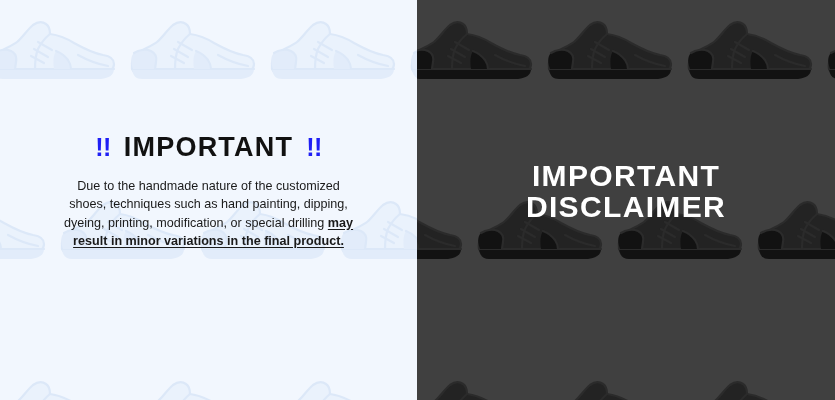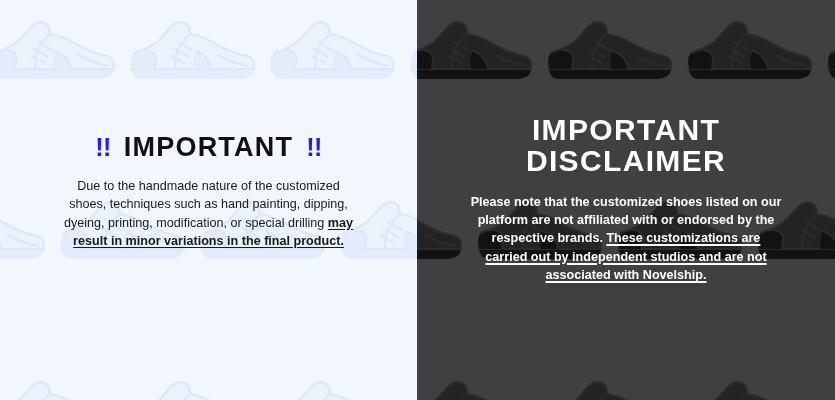--- a/index.html
+++ b/index.html
@@ -565,17 +565,16 @@
           </div>
         </div>
 
     </div>
 
     <div class="content">
       <h2 class="headline">
         <span class="hl-line">IMPORTANT</span>
         <span class="hl-line">DISCLAIMER</span>
       </h2>
-      <p class="body-copy"><span>Please note that the customized shoes listed on our platform are not affiliated with or endorsed by the respective brands. </span><span class="emph">These customizations are carried out by independent studios and are not associated with Novelship.</span></p>
     </div>
   </section>
 
 </div>
 
 </body></html>

